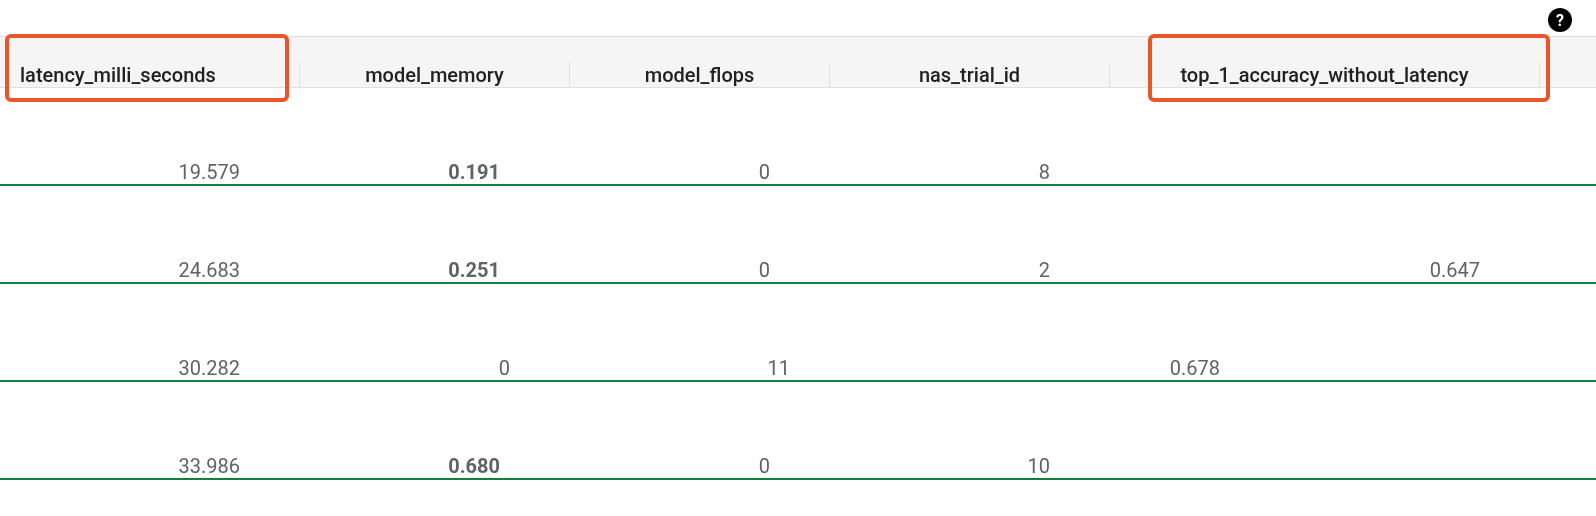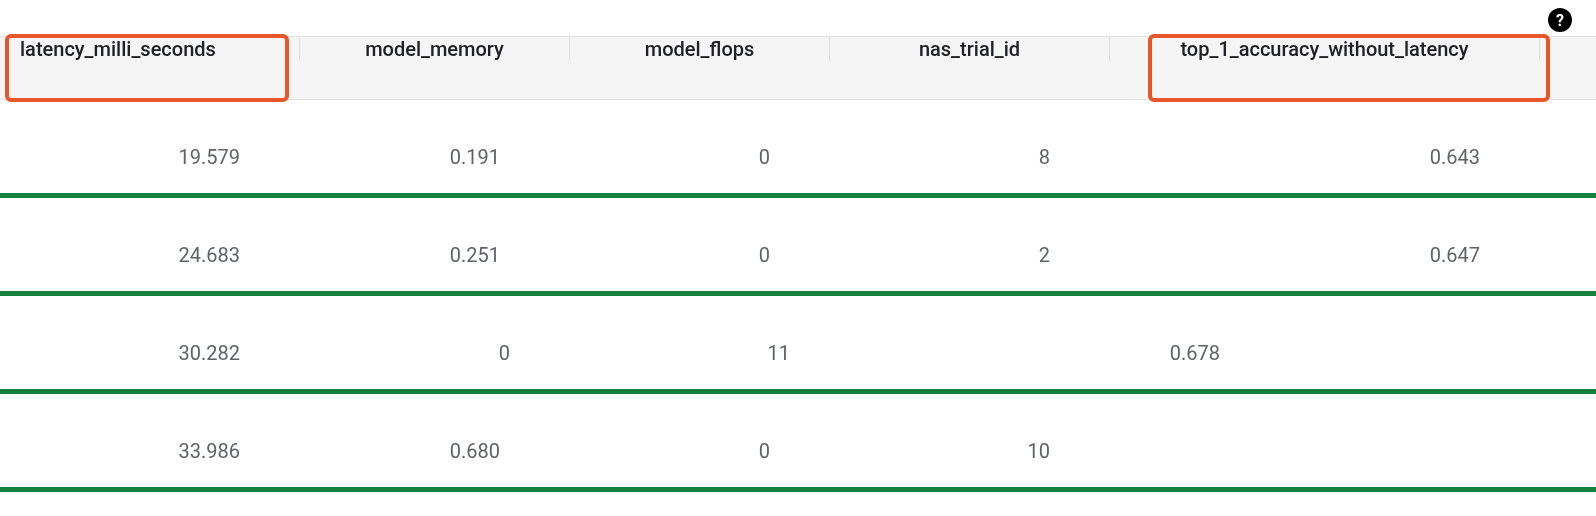--- a/index.html
+++ b/index.html
@@ -29,22 +29,22 @@
     }
     .table-container {
       margin-top: 36px;
       width: 100%;
     }
     .thead {
       background: #f5f5f5;
       border-top: 1px solid #e0e0e0;
       border-bottom: 1px solid #e0e0e0;
       display: flex;
-      height: 64px;
-      align-items: flex-start;
+      height: 52px;
+      align-items: flex-end;
       position: relative;
     }
     .th {
       display: flex;
       align-items: center;
       font-size: 20px;
       font-weight: 500;
       color: #202124;
       border-right: 1px solid #e0e0e0;
       padding: 0 20px;
@@ -76,33 +76,33 @@
       left: 1148px;
       width: 402px;
       height: 68px;
     }
     .tbody {
       display: block;
     }
     .tr {
       display: flex;
       height: 98px;
-      border-bottom: 5px solid #15803d;
-      align-items: center;
+      border-bottom: 2px solid #15803d;
+      align-items: flex-end;
     }
     .td {
       display: flex;
       align-items: center;
       font-size: 20px;
       color: #5f6368;
       padding: 20px 20px 0 20px;
       justify-content: flex-end;
     }
     .td.col-0 { width: 300px; padding-right: 60px; }
-    .td.col-1 { width: 260px; padding-right: 60px; }
+    .td.col-1 { width: 260px; padding-right: 60px; font-weight: bold; }
     .td.col-2 { width: 270px; padding-right: 60px; }
     .td.col-3 { width: 280px; padding-right: 60px; }
     .td.col-4 { width: 430px; padding-right: 60px; }
   </style>
 </head>
 <body>
 
 <div class="help-icon">
   <span>?</span>
 </div>
@@ -128,21 +128,20 @@
       <span>top_1_accuracy_without_latency</span>
     </div>
   </div>
 
   <div class="tbody">
     <div class="tr">
       <div class="td col-0">19.579</div>
       <div class="td col-1">0.191</div>
       <div class="td col-2">0</div>
       <div class="td col-3">8</div>
-      <div class="td col-4">0.643</div>
     </div>
     <div class="tr">
       <div class="td col-0">24.683</div>
       <div class="td col-1">0.251</div>
       <div class="td col-2">0</div>
       <div class="td col-3">2</div>
       <div class="td col-4">0.647</div>
     </div>
     <div class="tr">
       <div class="td col-0">30.282</div>

